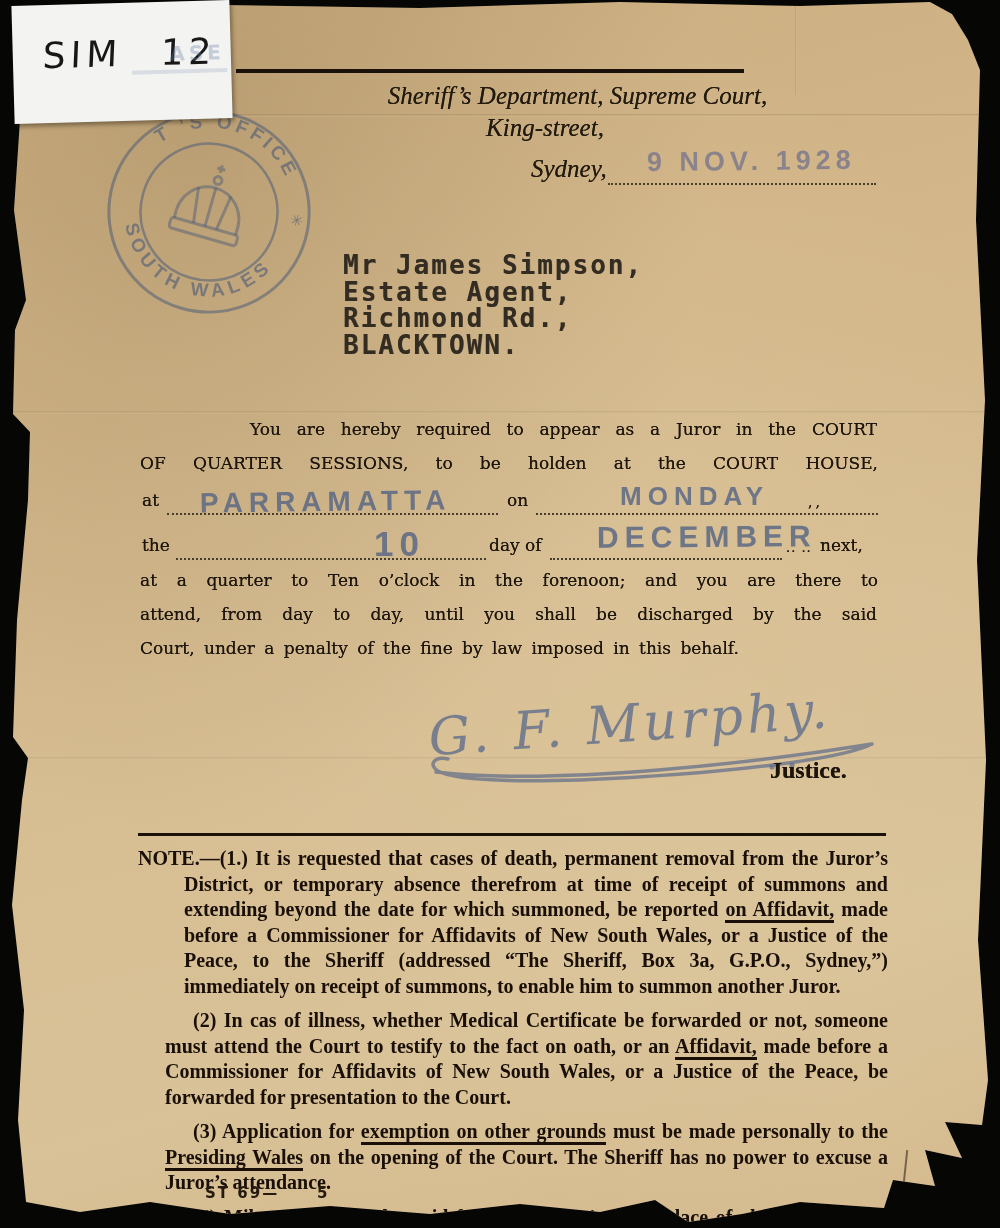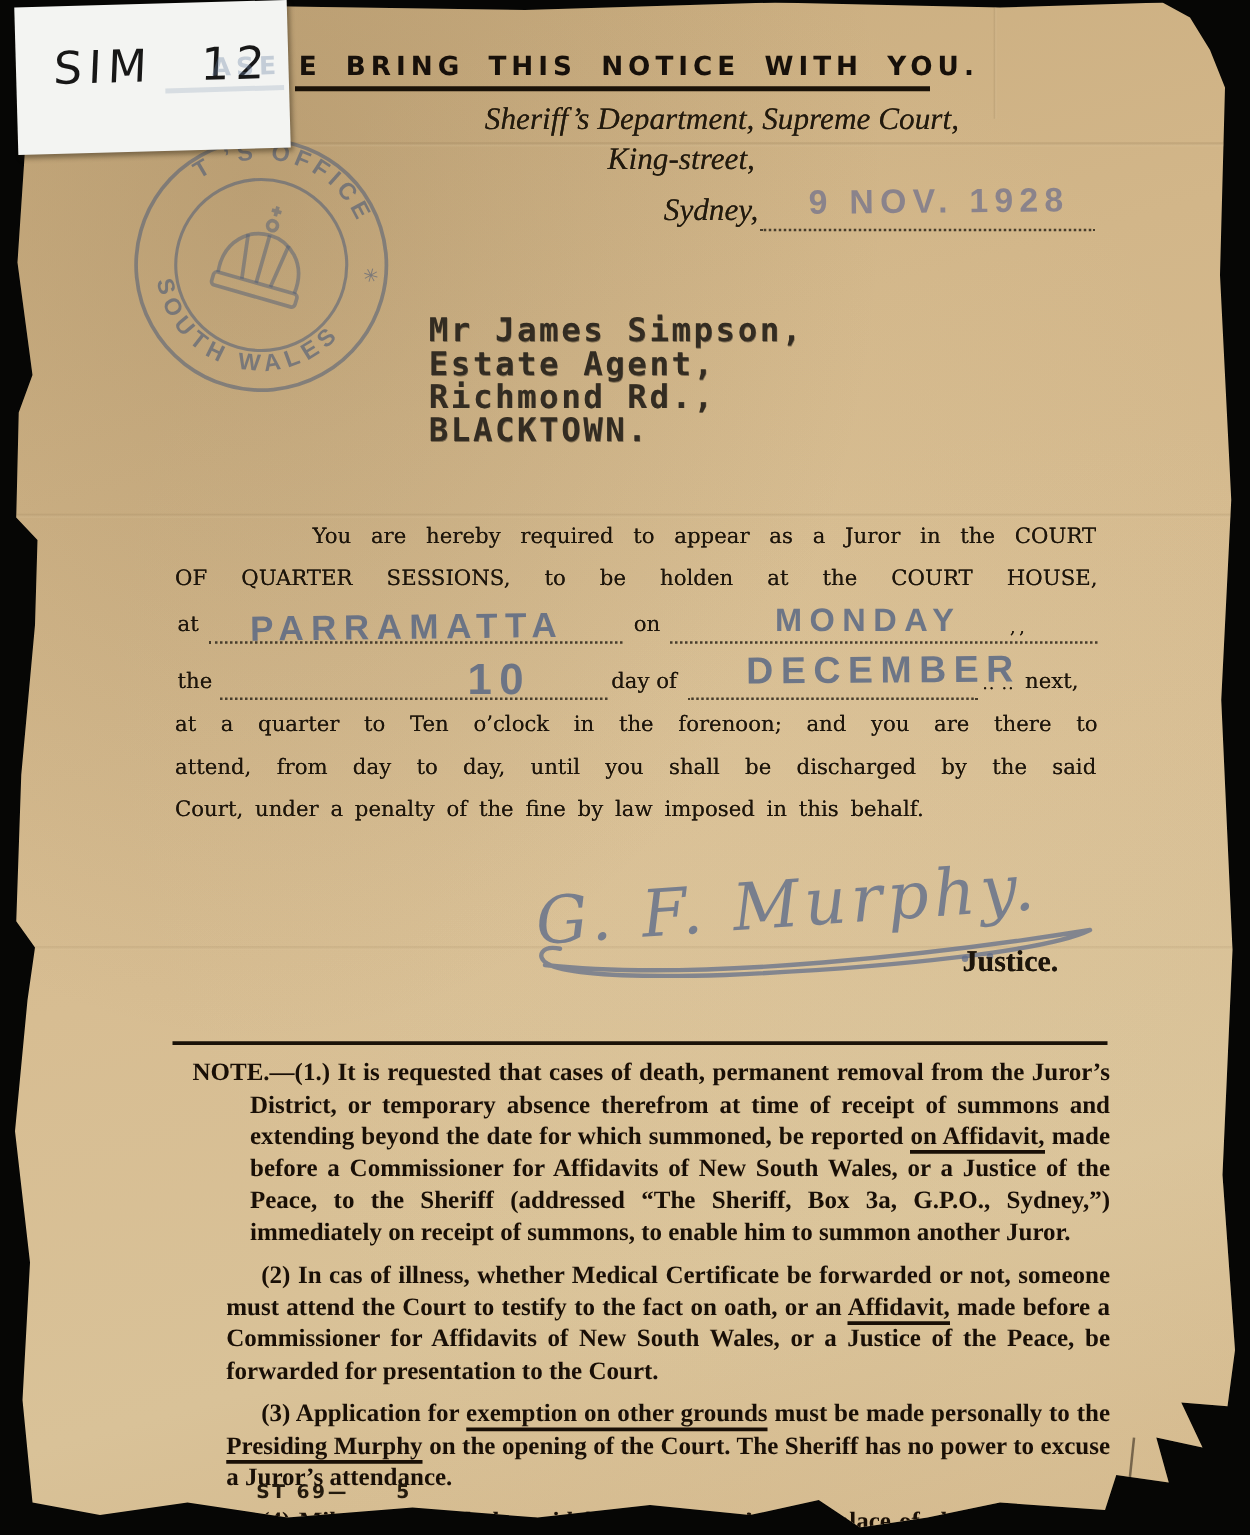--- a/index.html
+++ b/index.html
@@ -45,41 +45,40 @@
   .label .hand{position:absolute;left:30px;top:30px;font-family:"DejaVu Sans",sans-serif;
     font-size:36px;color:#171717;letter-spacing:5px;word-spacing:22px;transform:skewX(-4deg);}
   .label .thru{position:absolute;right:6px;top:40px;font-family:"DejaVu Sans",sans-serif;
     font-weight:bold;font-size:20px;letter-spacing:4px;color:rgba(105,130,165,.34);}
   .label .thrubar{position:absolute;right:4px;top:68px;width:95px;height:4px;
     background:rgba(105,130,165,.20);}
   
   .notes{position:absolute;left:138px;top:846px;width:750px;
     font-family:"Liberation Serif",serif;font-weight:bold;font-size:20px;line-height:25.5px;
     color:#190f06;text-align:justify;}
-  .notes p{margin:0 0 9px 16px;}
+  .notes p{margin:0 0 9px 0;}
   .notes p.first{padding-left:46px;text-indent:-46px;}
   .notes p.rest{padding-left:27px;text-indent:28px;}
   .notes .u{border-bottom:3px solid #190f06;padding-bottom:0px;}
   .rule{position:absolute;background:#1a1208;}
   .foot{font-family:"DejaVu Sans",sans-serif;font-weight:bold;font-size:15px;
     letter-spacing:2px;color:#241b0e;}
 </style>
 </head>
 <body>
 
 <div class="page">
   <div class="paper">
 
     <div class="crease" style="top:114px;opacity:.8"></div>
     <div class="crease" style="top:411px;opacity:.55"></div>
     <div class="crease" style="top:757px;opacity:.45"></div>
     <div class="crease v" style="left:795px;top:0;height:95px"></div>
     <div class="crack" style="left:903px;top:1150px;width:2px;height:62px;transform:rotate(6deg)"></div>
 
-    <div class="abs sans-head" style="left:239px;top:41px;">E BRING THIS NOTICE WITH YOU.</div>
     <div class="rule" style="left:236px;top:69px;width:508px;height:4px;"></div>
 
     <div class="abs ital print" style="left:380px;top:82px;width:395px;text-align:center;">Sheriff’s Department, Supreme Court,</div>
     <div class="abs ital print" style="left:405px;top:114px;width:280px;text-align:center;">King-street,</div>
     <div class="abs ital print" style="left:531px;top:155px;">Sydney,</div>
     <div class="leader" style="left:608px;top:182px;width:268px;"></div>
     <div class="abs datestamp" style="left:647px;top:146px;">9 NOV. 1928</div>
 
     <svg class="abs" style="left:95px;top:98px;" width="228" height="228" viewBox="0 0 230 230">
       <g transform="rotate(16 115 115)" stroke="rgba(78,92,120,.55)" fill="none">
@@ -143,21 +142,21 @@
       <circle cx="352" cy="99" r="2.6" fill="rgba(92,107,138,.7)"></circle>
       <circle cx="372" cy="97" r="2.6" fill="rgba(92,107,138,.7)"></circle>
       <text x="10" y="74" font-family="DejaVu Serif, serif" font-style="italic" font-size="52" letter-spacing="4" fill="rgba(92,107,138,.78)" transform="rotate(-4 200 80)">G. F. Murphy.</text>
     </svg>
     <div class="abs print" style="left:770px;top:757px;font-size:24px;font-weight:bold;font-family:'Liberation Serif',serif;">Justice.</div>
 
     <div class="rule" style="left:138px;top:833px;width:748px;height:3px;"></div>
     <div class="notes">
         <p class="first"><span>NOTE.—(1.) It is requested that cases of death, permanent removal from the Juror’s District, or temporary absence therefrom at time of receipt of summons and extending beyond the date for which summoned, be reported </span><span class="u">on Affidavit,</span><span> made before a Commissioner for Affidavits of New South Wales, or a Justice of the Peace, to the Sheriff (addressed “The Sheriff, Box 3a, G.P.O., Sydney,”) immediately on receipt of summons, to enable him to summon another Juror.</span></p>
         <p class="rest"><span>(2) In cas  of illness, whether Medical Certificate be forwarded or not, someone must attend the Court to testify to the fact on oath, or an </span><span class="u">Affidavit,</span><span> made before a Commissioner for Affidavits of New South Wales, or a Justice of the Peace, be forwarded for presentation to the Court.</span></p>
-        <p class="rest"><span>(3) Application for </span><span class="u">exemption on other grounds</span><span> must be made personally to the </span><span class="u">Presiding Murphy</span><span> on the opening of the Court.  The Sheriff has no power to excuse a Juror’s attendance.</span></p>
+        <p class="rest"><span>(3) Application for </span><span class="u">exemption on other grounds</span><span> must be made personally to the </span><span class="u">Presiding Wales</span><span> on the opening of the Court.  The Sheriff has no power to excuse a Juror’s attendance.</span></p>
         <p class="rest"><span>(4) </span><span class="u">Mileage</span><span> will only be paid from the Juror’s usual place of abode </span><span class="u">within</span><span> the Juror’s District.</span></p>
       </div>
 
     <div class="abs foot" style="left:205px;top:1184px;">ST 69—</div>
     <div class="abs foot" style="left:317px;top:1184px;">5</div>
   </div>
 
   <div class="label">
     <div class="hand">SIM 12</div>
     <div class="thru">ASE</div>

